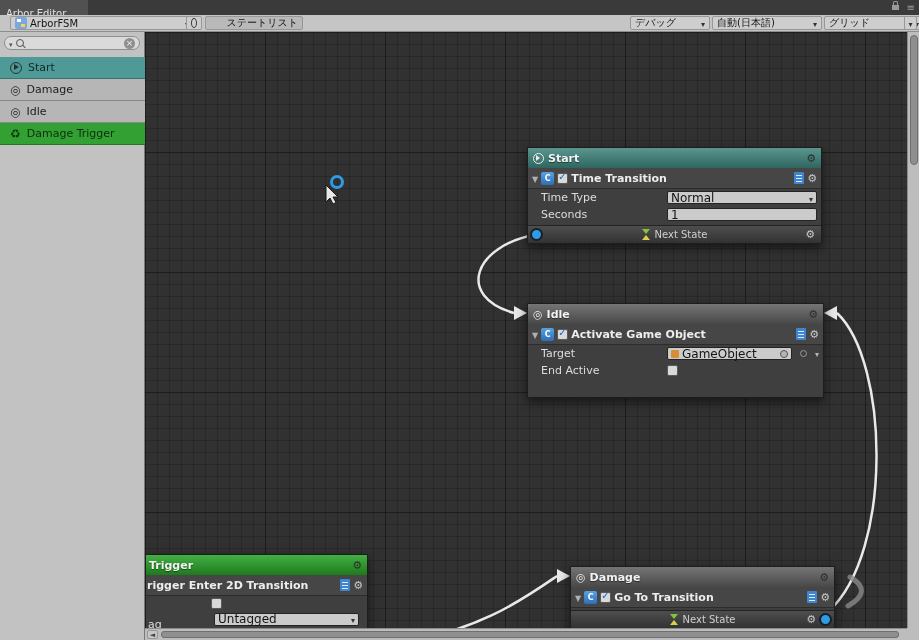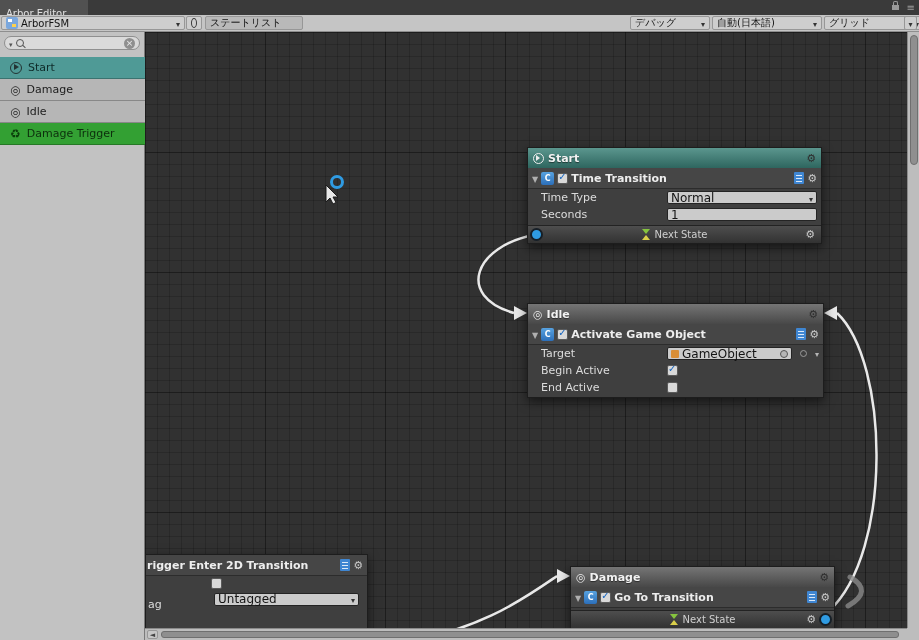--- a/index.html
+++ b/index.html
@@ -118,29 +118,29 @@
     <div class="titletab">
       <span>Arbor Editor</span>
     </div>
     <div class="title-icons">
       <span class="lock"></span>
       <span class="menu-icon">≡</span>
     </div>
   </div>
 
   <div class="toolbar">
-    <div class="tbtn dd" style="left:1px;width:184px;">
+    <div class="tbtn dd" style="left:10px;width:184px;">
       <span class="arbor-icon"></span>
       <span class="tlabel">ArborFSM</span>
       <span class="caret"></span>
     </div>
     <div class="tbtn" style="left:186px;width:16px;justify-content:center;">
       <span class="ring-icon"></span>
     </div>
-    <div class="tbtn pressed" style="left:205px;width:98px;justify-content:flex-start;">
+    <div class="tbtn pressed" style="left:205px;width:98px;justify-content:flex-end;">
       <span>ステートリスト</span>
     </div>
     <div class="tbtn dd" style="left:630px;width:80px;">
       <span class="tlabel">デバッグ</span>
       <span class="caret"></span>
     </div>
     <div class="tbtn dd" style="left:712px;width:110px;align-items:center;">
       <span class="tlabel">自動(日本語)</span>
       <span class="caret"></span>
     </div>
@@ -244,24 +244,20 @@
         <span class="plabel">Target</span>
         <span class="dfield">
           <span class="cube"></span>
           <span>GameObject</span>
           <span class="picker"></span>
         </span>
         <span class="mini-ring"></span>
         <span class="mini-caret"></span>
       </div>
       <div class="prow">
-        <span class="plabel">Begin Active</span>
-        <span class="cb checked"></span>
-      </div>
-      <div class="prow">
         <span class="plabel">End Active</span>
         <span class="cb"></span>
       </div>
     </div>
 
     <div class="node" style="left:425px;top:534px;width:265px;height:70px;">
       <div class="nhead gray">
         <span class="hicon-ring">◎</span>
         <span class="ntitle">Damage</span>
         <span class="gear"></span>
@@ -276,20 +272,24 @@
       </div>
       <div class="nfooter" style="top:43px;">
         <span class="hg"></span>
         <span>Next State</span>
         <span class="gear" style="right:18px;"></span>
         <span class="connector cright"></span>
       </div>
     </div>
 
     <div class="node" style="left:0px;top:522px;width:223px;height:80px;">
+      <div class="nhead green" style="padding-left:3px;">
+        <span class="ntitle">Trigger</span>
+        <span class="gear"></span>
+      </div>
       <div class="brow" style="padding-left:1px;">
         <span class="btitle">rigger Enter 2D Transition</span>
         <span class="doc"></span>
         <span class="gear"></span>
       </div>
       <div class="prow" style="padding-left:2px;height:15px;">
         <span class="plabel" style="width:55px;margin-top:42px;">ag</span>
         <span class="cb"></span>
       </div>
       <div class="prow" style="padding:0 8px 0 68px;height:16px;">

